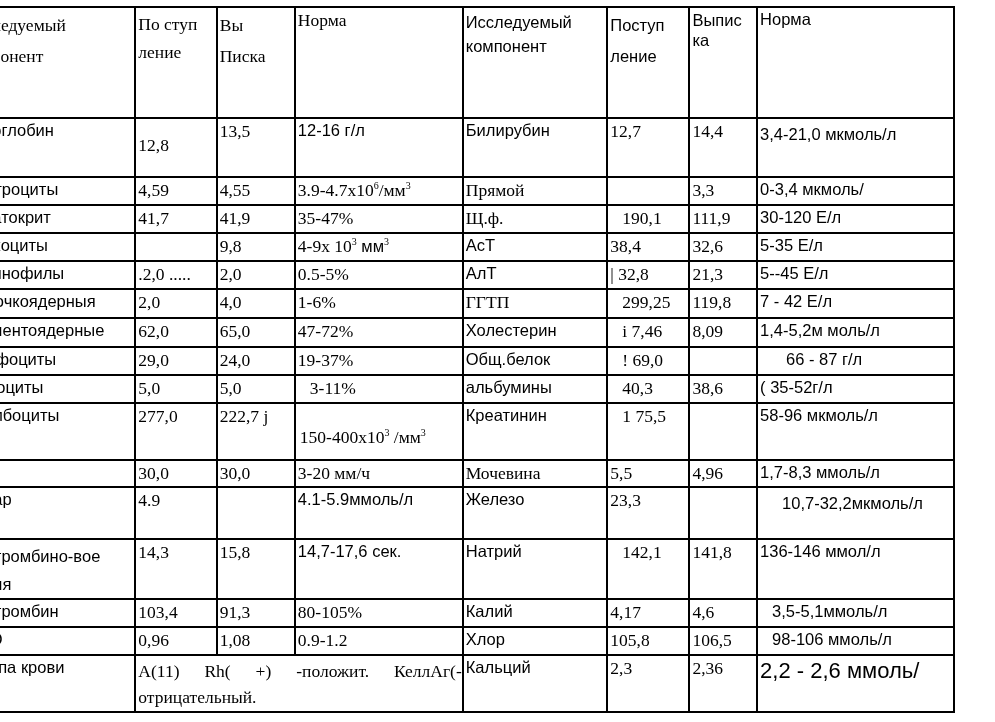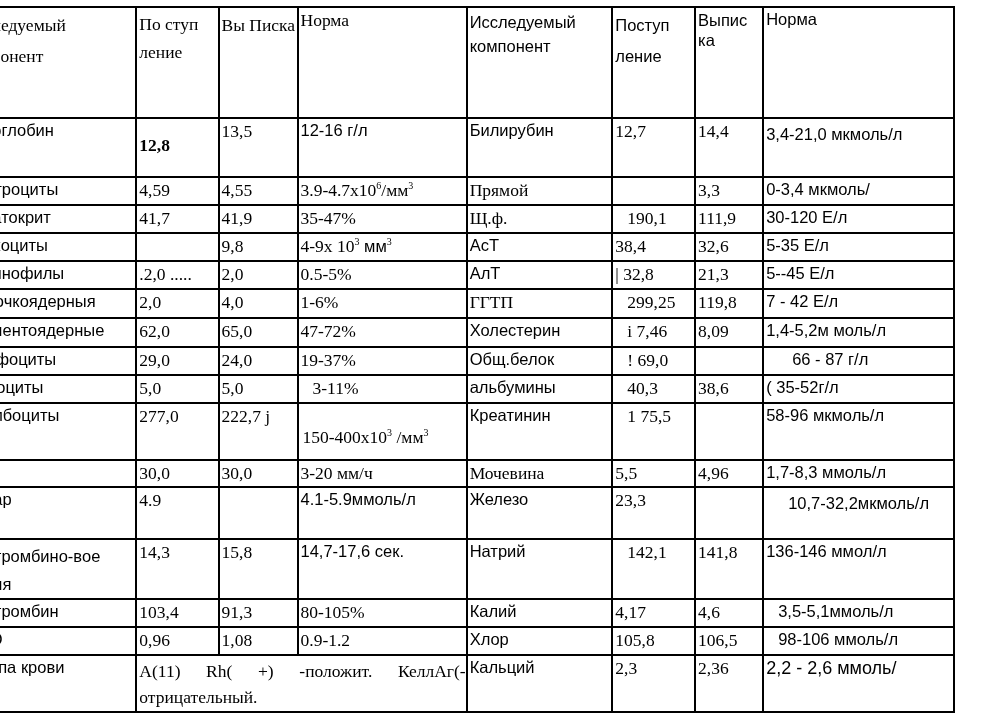--- a/index.html
+++ b/index.html
@@ -11,21 +11,21 @@
       font-family: "Liberation Serif", "DejaVu Serif", serif;
       font-size: 17.5px; color: #000; line-height: 1.15;
     }
     table.lab td {
       border: 2px solid #000; vertical-align: top; padding: 2px 1px 0 2px;
       overflow: hidden; white-space: nowrap;
     }
     .sans { font-family: "Liberation Sans", "DejaVu Sans", sans-serif; font-size: 16.5px; }
     .hdr { line-height: 31px; white-space: normal !important; }
     .wrap { white-space: normal !important; }
-    .low { padding-top: 16px !important; font-weight: bold; }
+    .low { padding-top: 16px !important; }
     .indent { padding-left: 14px !important; }
     .far { padding-left: 28px !important; }
     sup { font-size: 10px; vertical-align: 7px; line-height: 0; }
     .just { white-space: normal !important; text-align: justify; margin-left: 23px; }
   </style>
 </head>
 <body>
 
 <div class="page">
 <table class="lab">
@@ -216,17 +216,17 @@
     <td>106,5</td>
     <td class="sans indent">98-106 ммоль/л</td>
   </tr>
 
   <tr style="height:57px">
     <td class="sans">Группа крови</td>
     <td colspan="3" class="just" style="line-height:26px; padding-right:0">А(11) Rh( +) -положит. КеллАг(-отрицательный.</td>
     <td class="sans">Кальций</td>
     <td>2,3</td>
     <td>2,36</td>
-    <td class="sans" style="font-size:18px">2,2 - 2,6 ммоль/</td>
+    <td class="sans" style="font-size:22px">2,2 - 2,6 ммоль/</td>
   </tr>
 </tbody>
     </table>
 </div>
 
 </body></html>

